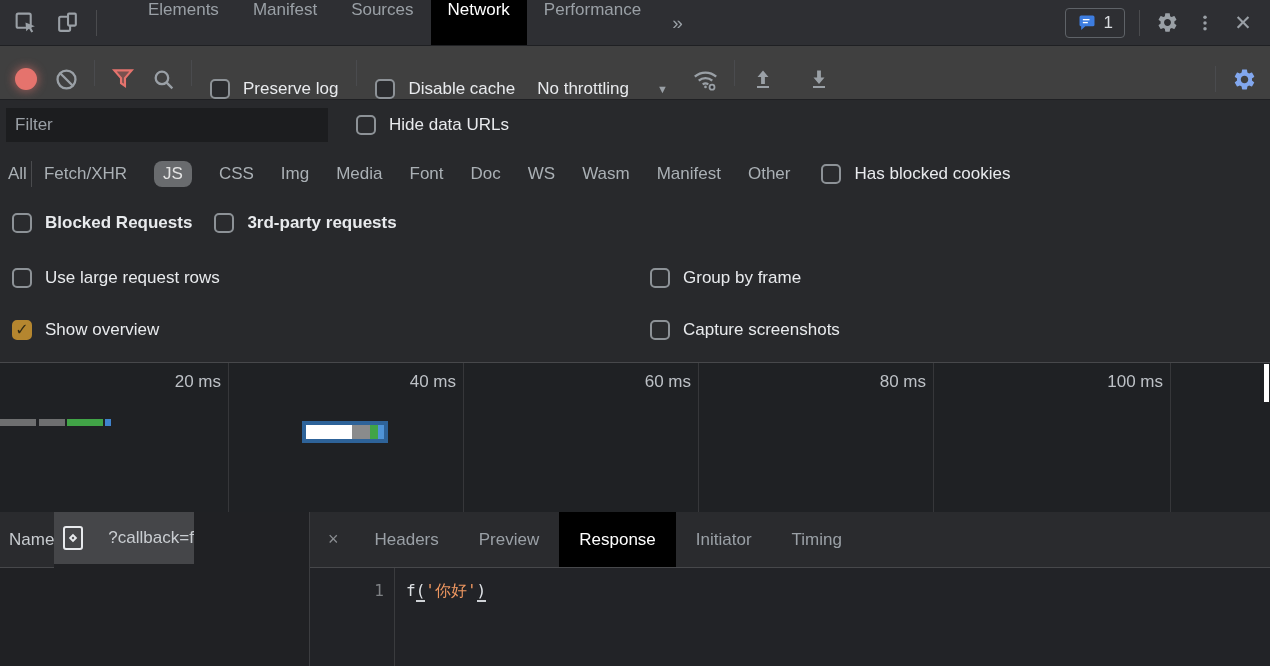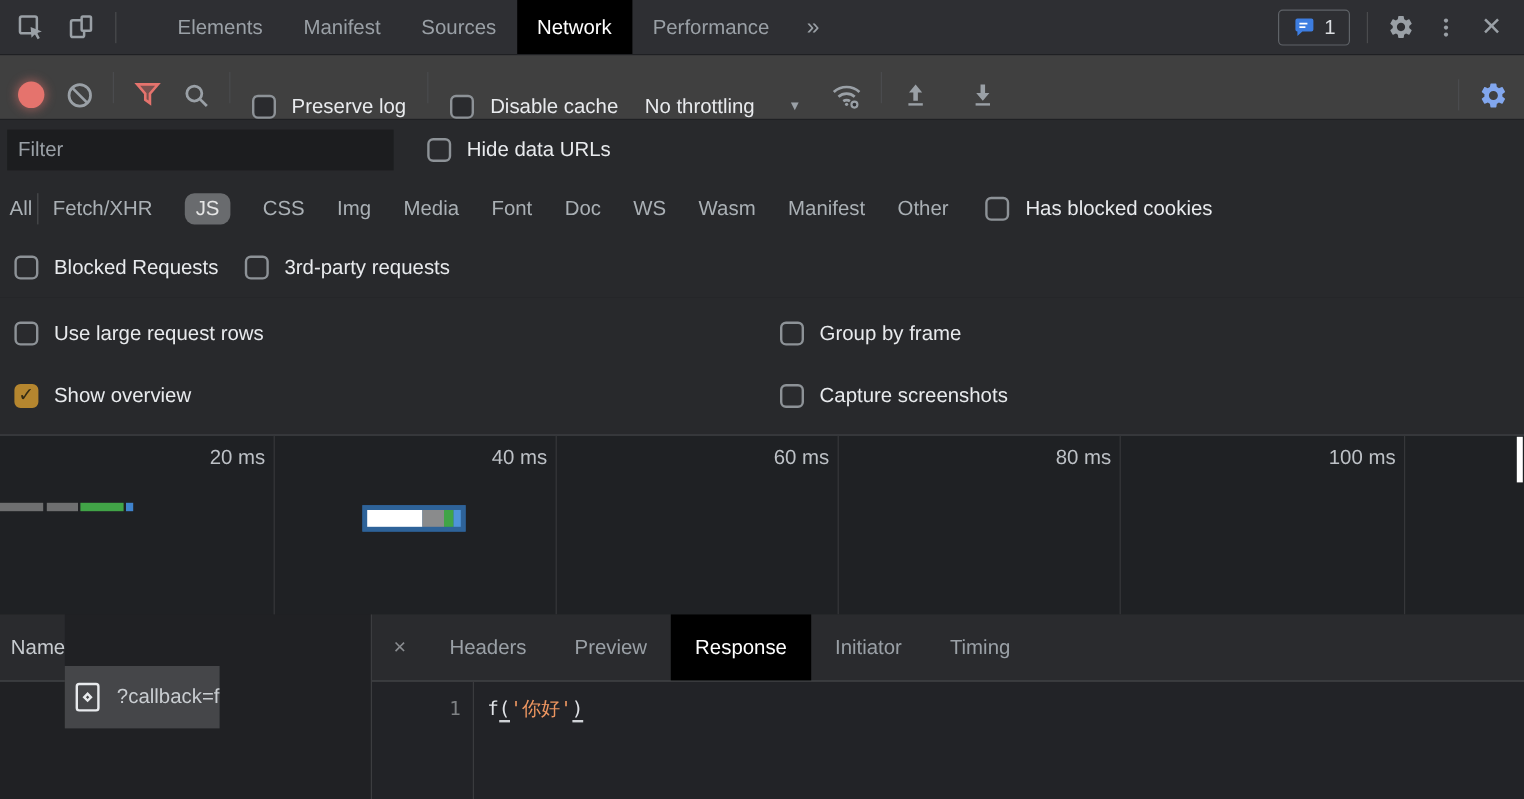--- a/index.html
+++ b/index.html
@@ -8,21 +8,21 @@
   #app {
     position:relative; width:1270px; height:666px; overflow:hidden;
     background:#202124; color:#e8eaed; font-size:17px;
   }
 
   
   .tabbar { height:46px; background:#2e2f33; border-bottom:1px solid #1f2023; display:flex; align-items:stretch; }
   .tabbar .iconbtn { display:flex; align-items:center; justify-content:center; width:42px; color:#9aa0a6; cursor:pointer; }
   .tabbar .iconbtn.first { margin-left:4px; }
   .vdiv { width:1px; height:26px; background:#4a4b4e; align-self:center; margin:0 8px; }
-  .tab { display:flex; align-items:center; padding:0 17px; color:#9aa0a6; cursor:pointer; }
+  .tab { display:flex; align-items:flex-start; padding:0 17px; color:#9aa0a6; cursor:pointer; }
   .tab.active { background:#000; color:#fff; }
   .tabs-wrap { display:flex; align-items:stretch; margin-left:26px; }
   .more-tabs { display:flex; align-items:center; padding:0 14px; color:#9aa0a6; font-size:19px; cursor:pointer; }
   .tabbar-right { margin-left:auto; display:flex; align-items:center; padding-right:8px; }
   .issues-badge { display:flex; align-items:center; gap:7px; border:1px solid #5f6368; border-radius:4px; padding:4px 11px; margin-right:6px; cursor:pointer; }
   .issues-badge .count { color:#dbdee1; }
   .gearbtn, .dotsbtn, .closebtn { display:flex; align-items:center; justify-content:center; width:38px; height:100%; color:#9aa0a6; cursor:pointer; }
 
   
   .nettoolbar { height:54px; background:#404040; border-bottom:1px solid #1f2023; display:flex; align-items:flex-end; padding:0 6px; }
@@ -44,21 +44,21 @@
   .filterrow { height:50px; display:flex; align-items:center; padding:0 6px; }
   .filter-input { width:322px; height:34px; background:#1c1d1f; border:none; outline:none; color:#8b5cf6;
                   font-size:17px; font-family:Liberation Sans, sans-serif; padding:0 9px; }
   .filter-input::placeholder { color:#9aa0a6; }
   .hide-urls { margin-left:28px; }
   .typesrow { height:48px; display:flex; align-items:center; padding:0 8px; color:#aab0b5; }
   .typeitem { padding:3px 0; margin-right:27px; cursor:pointer; white-space:nowrap; }
   .typeitem.pill { background:#696b6e; color:#e5e5e5; border-radius:8px; padding:3px 9px; }
   .typesrow .vdiv { margin:0 12px 0 4px; }
   .typesrow .cb-row { margin-left:4px; }
-  .blockedrow { height:50px; display:flex; align-items:center; padding:0 12px; gap:22px; }
+  .blockedrow { height:50px; display:flex; align-items:center; padding:0 12px; gap:22px;font-weight:bold; }
 
   
   .viewopts { display:grid; grid-template-columns:638px 1fr; padding:4px 0 6px 12px; background:#28292c; }
   .viewopts .cb-row { height:52px; }
 
   
   .overview { position:relative; height:155px; background:#1f2124; border-top:1px solid #47484b; border-bottom:1px solid #47484b; display:flex; }
   .ovseg { border-right:1px solid #36373a; display:flex; justify-content:flex-end; align-items:flex-start; }
   .ovseg .ticklabel { color:#bdc1c6; padding:9px 7px 0 0; }
   .ovseg.s1 { width:229px; } .ovseg.s2,.ovseg.s3,.ovseg.s4 { width:235px; } .ovseg.s5 { width:237px; }
@@ -71,21 +71,21 @@
   .sel-bar .seg-white { width:46px; background:#fff; }
   .sel-bar .seg-gray  { width:18px; background:#8a8b8c; }
   .sel-bar .seg-green { width:8px;  background:#41a447; }
   .sel-bar .seg-blue  { width:6px;  background:#4f94d8; }
   .ov-thumb { position:absolute; right:1px; top:1px; width:5px; height:38px; background:#fff; }
 
   
   .bottom { position:absolute; left:0; right:0; top:512px; bottom:0; display:flex; }
   .namepanel { width:310px; border-right:1px solid #3c3d40; display:flex; background:#202124; }
   .namehead { height:56px; background:#2a2b2e; border-bottom:1px solid #47484b; display:flex; align-items:center; padding-left:9px; color:#c7cbcf; }
-  .reqrow { height:52px; background:#454649; display:flex; align-items:center; padding-left:9px; gap:14px; cursor:pointer;margin-top:43px; }
+  .reqrow { height:52px; background:#454649; display:flex; align-items:center; padding-left:9px; gap:25px; cursor:pointer; }
   .filetype-ic { width:20px; height:24px; border:2px solid #e8eaed; border-radius:3px; display:flex; align-items:center; justify-content:center; }
   .filetype-ic i { display:block; width:6px; height:6px; border:2px solid #e8eaed; transform:rotate(45deg); }
   .reqname { color:#c9cdd1; }
 
   .detailpanel { flex:1; display:flex; flex-direction:column; background:#222327; }
   .detailtabs { height:56px; background:#2a2b2e; border-bottom:1px solid #47484b; display:flex; align-items:stretch; }
   .dclose { display:flex; align-items:center; padding:0 16px 0 18px; color:#8a8d91; font-size:18px; cursor:pointer; }
   .dtab { display:flex; align-items:center; padding:0 20px; color:#9aa0a6; cursor:pointer; }
   .dtab.active { background:#000; color:#fff; }
   .codearea { flex:1; display:flex; font-family:"DejaVu Sans Mono","Liberation Mono",monospace; font-size:16px; }

